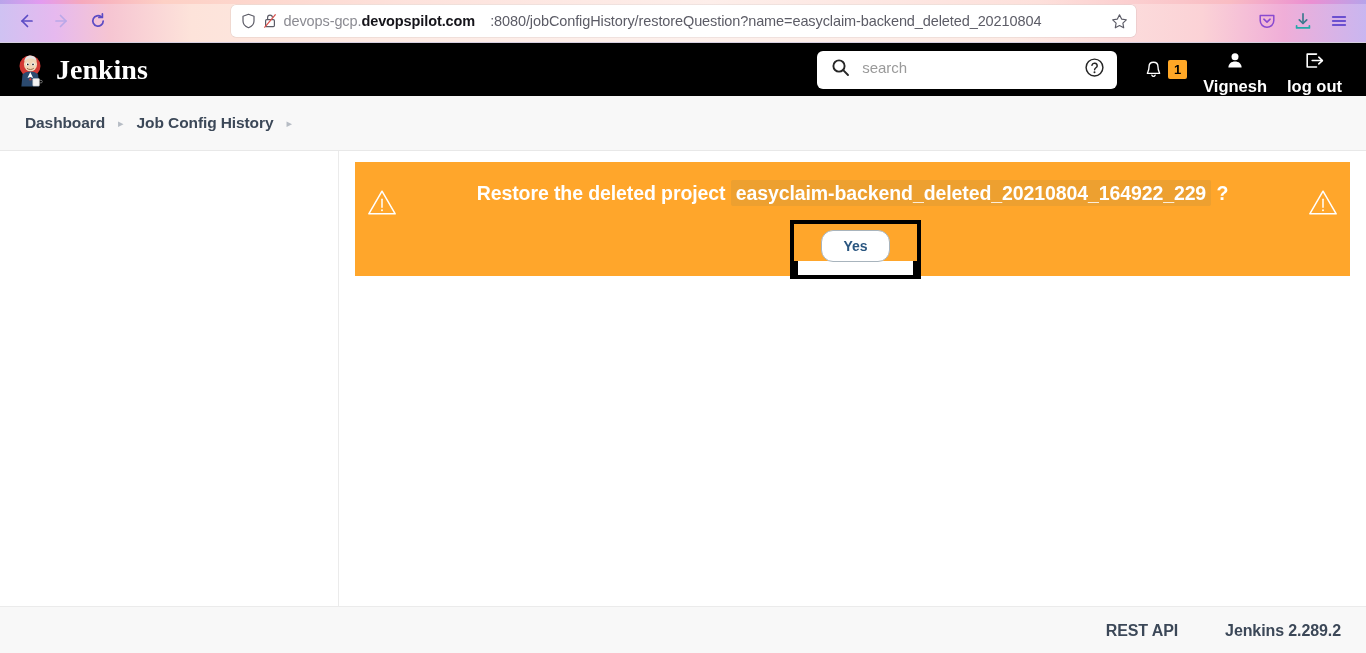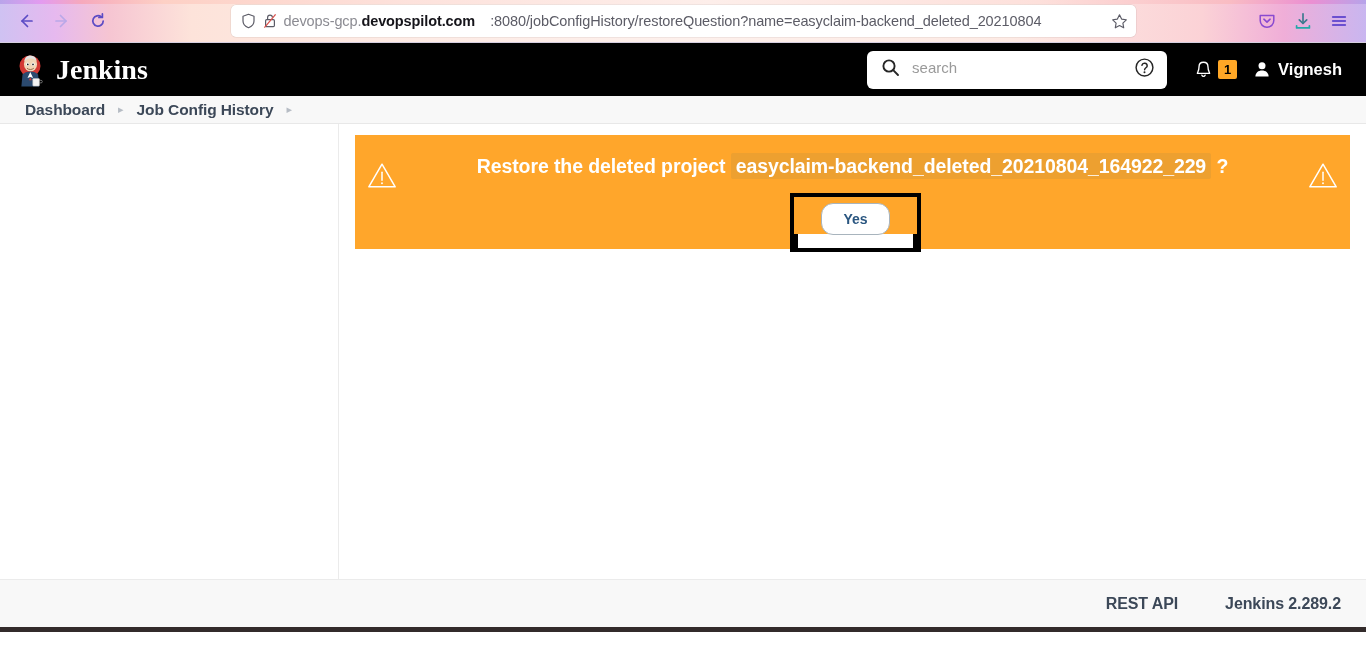--- a/index.html
+++ b/index.html
@@ -152,40 +152,41 @@
   .jk-hitem {
     display: flex;
     align-items: center;
     gap: 7px;
     color: #ffffff;
     font-size: 16.5px;
     font-weight: bold;
     cursor: pointer;
     padding: 0 10px;
     height: 38px;
+    flex-direction: column;
   }
   .notif-wrap { display: flex; align-items: center; gap: 6px; padding: 0 6px 0 4px; cursor: pointer; }
   .notif-badge {
     background: #ffa726;
     color: #000000;
     font-size: 13px;
     font-weight: bold;
     min-width: 19px;
     height: 19px;
     border-radius: 2px;
     display: flex;
     align-items: center;
     justify-content: center;
     padding: 0 4px;
     font-family: "Liberation Sans", sans-serif;
   }
 
   
   .breadcrumb-bar {
-    height: 28px;
+    height: 55px;
     background: #f8f8f8;
     border-bottom: 1px solid #e8e8e8;
     display: flex;
     align-items: center;
     padding-left: 25px;
     gap: 0;
   }
   .bc-item {
     font-size: 15.5px;
     font-weight: bold;
@@ -450,20 +451,30 @@
     <div class="jk-hitem">
       <span style="display:flex;">
         <svg width="18" height="19" viewBox="0 0 18 19">
           <circle cx="9" cy="5.8" r="3.5" fill="#ffffff"></circle>
           <path d="M2.4 16.6 C2.4 12.7 5.4 10.6 9 10.6 C12.6 10.6 15.6 12.7 15.6 16.6 Z" fill="#ffffff"></path>
         </svg>
       </span>
       <span>Vignesh</span>
     </div>
 
+    <div class="jk-hitem">
+      <span style="display:flex;">
+        <svg width="22" height="19" viewBox="0 0 22 19">
+          <path d="M12.5 3.1 H3.2 V16.0 H12.5" fill="none" stroke="#ffffff" stroke-width="1.6" stroke-linejoin="round" stroke-linecap="round"></path>
+          <line x1="8.2" y1="9.55" x2="18.2" y2="9.55" stroke="#ffffff" stroke-width="1.6" stroke-linecap="round"></line>
+          <path d="M14.8 6.2 L18.4 9.55 L14.8 12.9" fill="none" stroke="#ffffff" stroke-width="1.6" stroke-linecap="round" stroke-linejoin="round"></path>
+        </svg>
+      </span>
+      <span>log out</span>
+    </div>
   </div>
 </div>
 
 <div class="breadcrumb-bar">
   <span class="bc-item">Dashboard</span>
   <span class="bc-sep">▸</span>
   <span class="bc-item">Job Config History</span>
   <span class="bc-sep">▸</span>
 </div>
 

